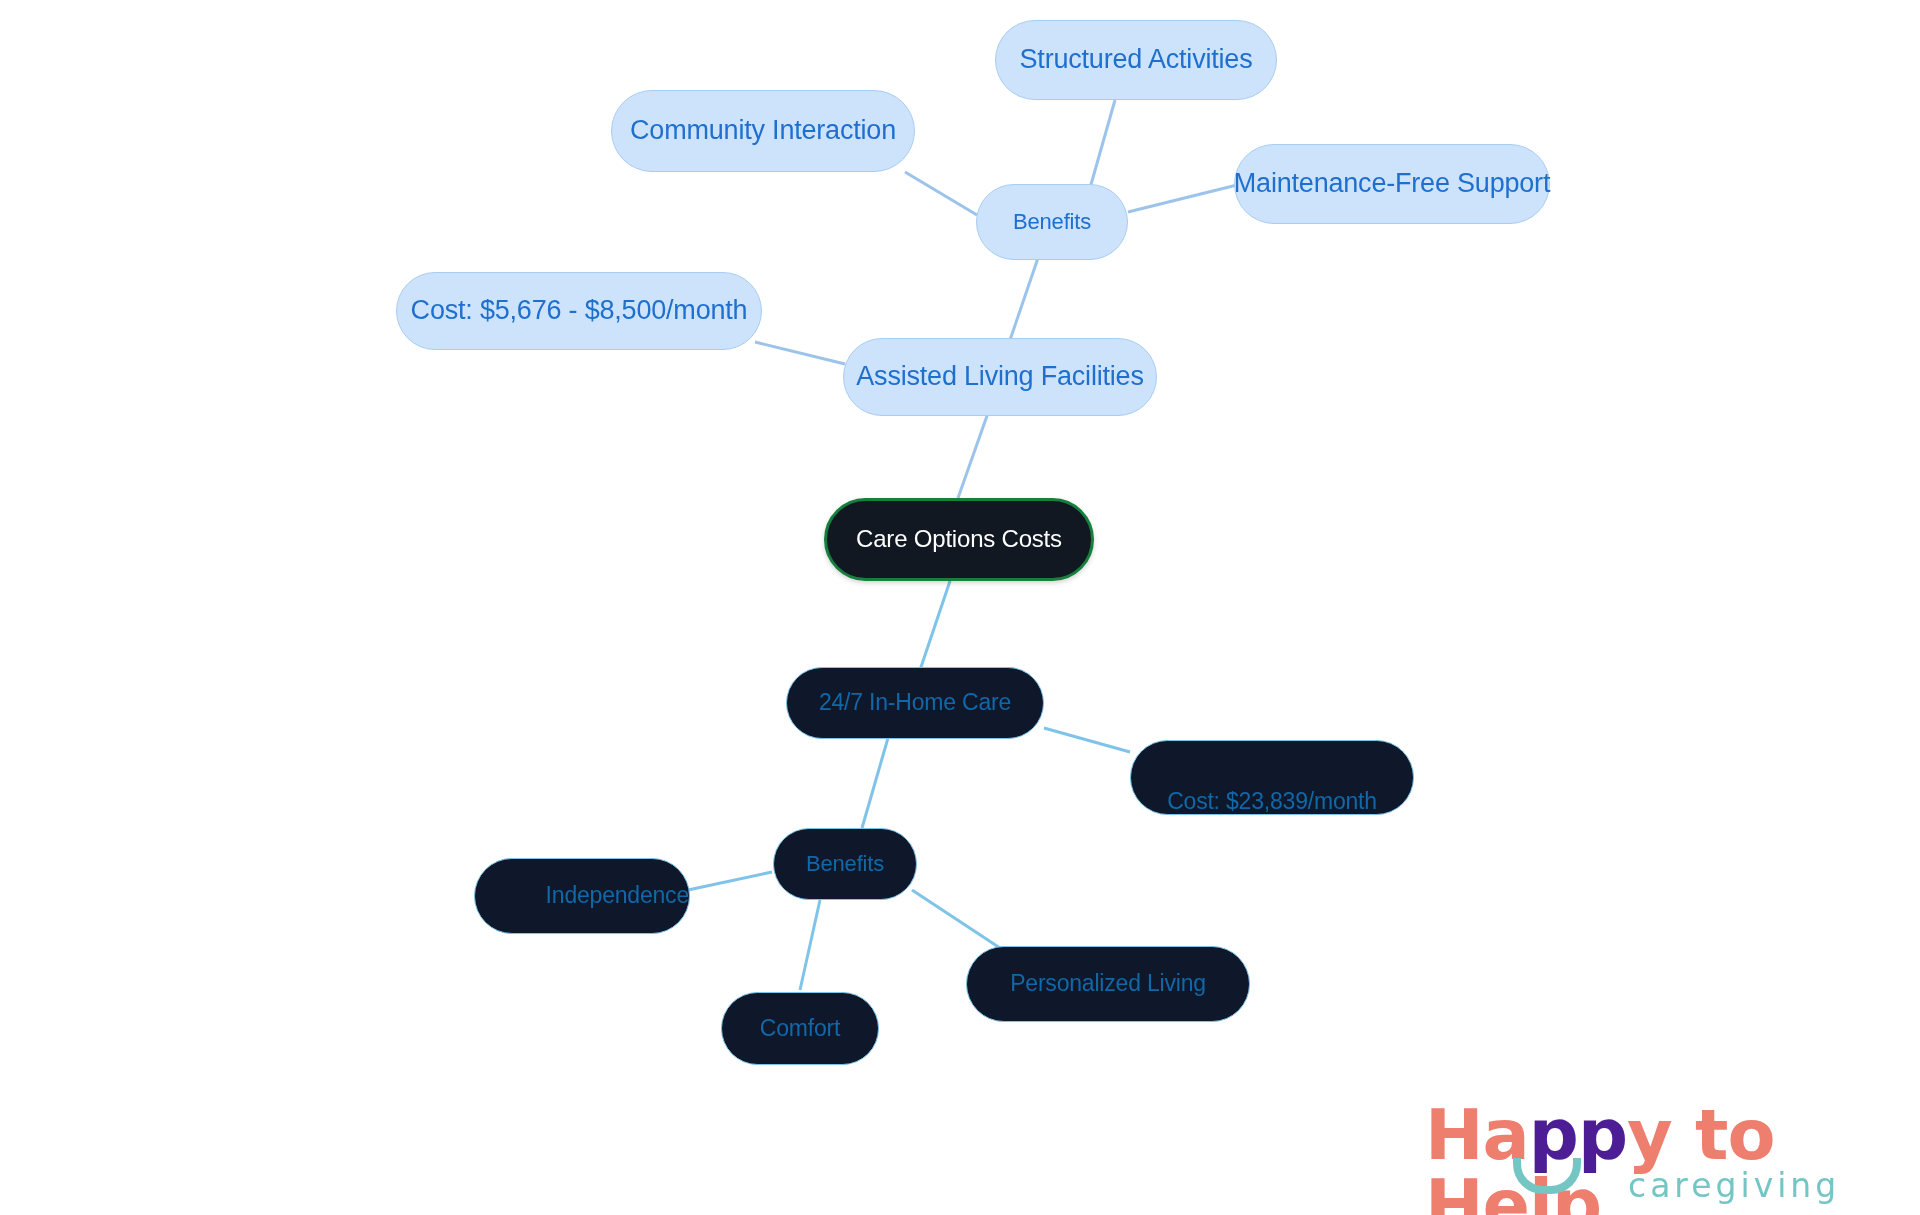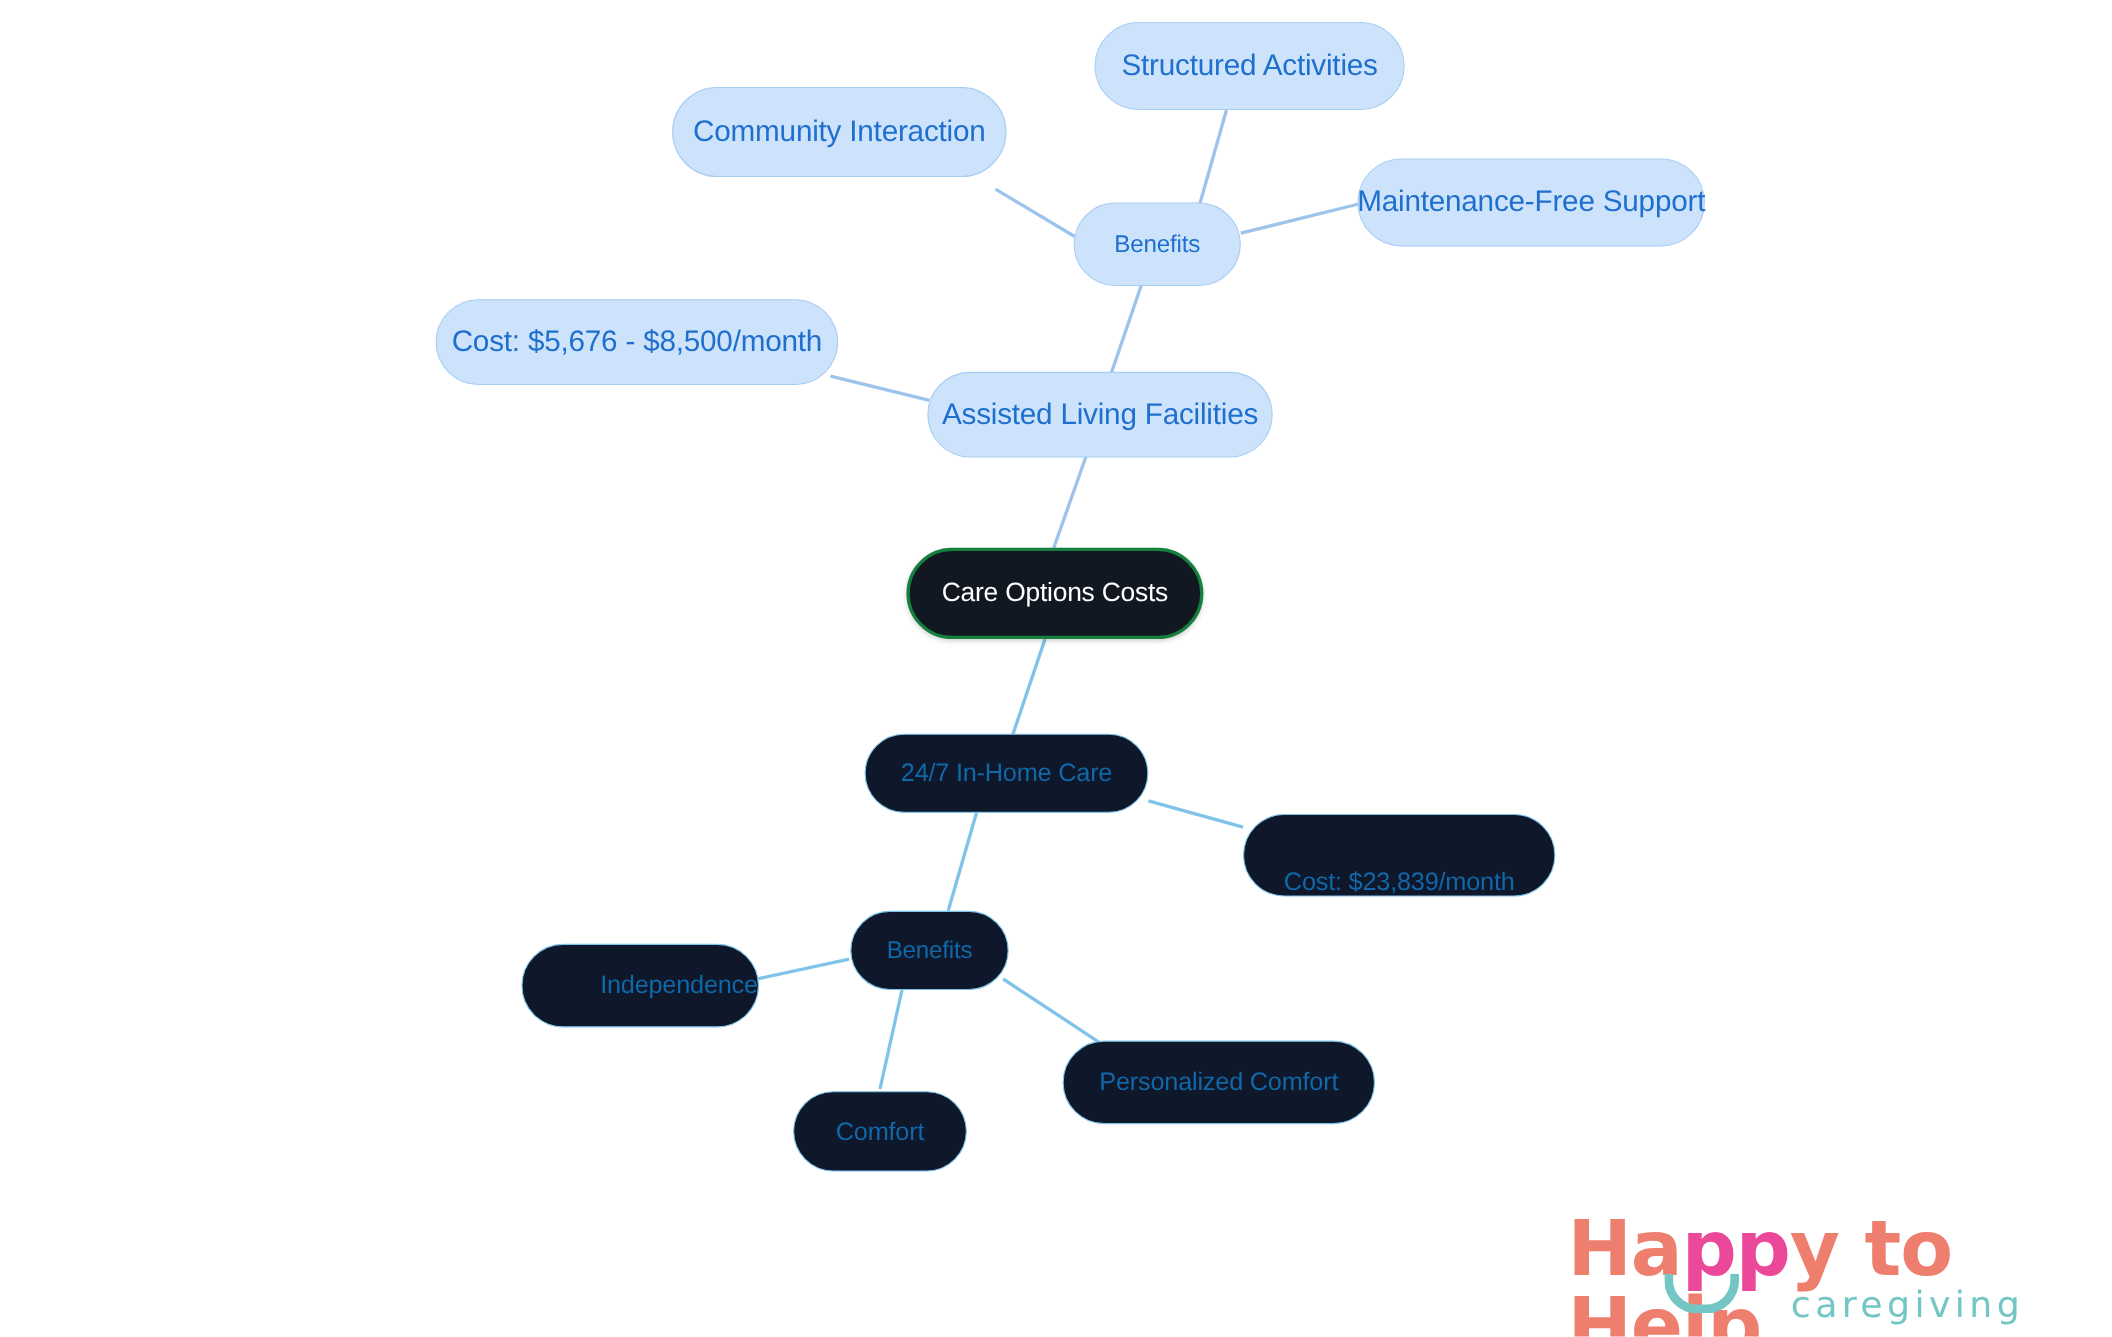--- a/index.html
+++ b/index.html
@@ -80,21 +80,21 @@
     position: absolute;
     left: 0;
     top: 0;
     font-family: "DejaVu Sans", sans-serif;
     font-size: 70px;
     font-weight: bold;
     letter-spacing: -1px;
     line-height: 1;
   }
   .logo-coral { color: #ee7f6e; }
-  .logo-teal  { color: #ec4899; }
+  .logo-teal  { color: #4c1d95; }
   .logo-sub {
     position: absolute;
     left: 203px;
     top: 66px;
     font-family: "DejaVu Sans", sans-serif;
     font-size: 33px;
     letter-spacing: 4px;
     color: #74c6c5;
   }
   .logo-smile {
@@ -127,21 +127,21 @@
     <line x1="888" y1="738" x2="862" y2="828" stroke="#7fc4e8" stroke-width="3"></line>
     <line x1="772" y1="872" x2="688" y2="890" stroke="#7fc4e8" stroke-width="3"></line>
     <line x1="820" y1="900" x2="800" y2="990" stroke="#7fc4e8" stroke-width="3"></line>
     <line x1="912" y1="890" x2="1000" y2="948" stroke="#7fc4e8" stroke-width="3"></line>
   </svg>
 
   <div class="node node--upper" style="left:995px; top:20px; width:282px; height:80px;">
     <span>Structured Activities</span>
   </div>
 
-  <div class="node node--upper" style="left:611px; top:79px; width:304px; height:82px;justify-content:center;">
+  <div class="node node--upper" style="left:611px; top:90px; width:304px; height:82px;justify-content:center;">
     <span>Community Interaction</span>
   </div>
 
   <div class="node node--upper" style="left:1234px; top:144px; width:316px; height:80px;">
     <span>Maintenance-Free Support</span>
   </div>
 
   <div class="node node--upper node--small" style="left:976px; top:184px; width:152px; height:76px;">
     <span>Benefits</span>
   </div>
@@ -168,21 +168,21 @@
 
   <div class="node node--lower node--small" style="left:773px; top:828px; width:144px; height:72px;">
     <span>Benefits</span>
   </div>
 
   <div class="node node--lower" style="left:474px; top:858px; width:216px; height:76px;justify-content:flex-end;">
     <span>Independence</span>
   </div>
 
   <div class="node node--lower" style="left:966px; top:946px; width:284px; height:76px;">
-    <span>Personalized Comfort</span>
+    <span>Personalized Living</span>
   </div>
 
   <div class="node node--lower" style="left:721px; top:992px; width:158px; height:73px;">
     <span>Comfort</span>
   </div>
 
   <div id="brand-logo">
     <div class="logo-wordmark">
       <span class="logo-coral">H</span><span class="logo-coral">a</span><span class="logo-teal">pp</span><span class="logo-coral">y</span><span class="logo-coral"> to Help</span>
     </div>

